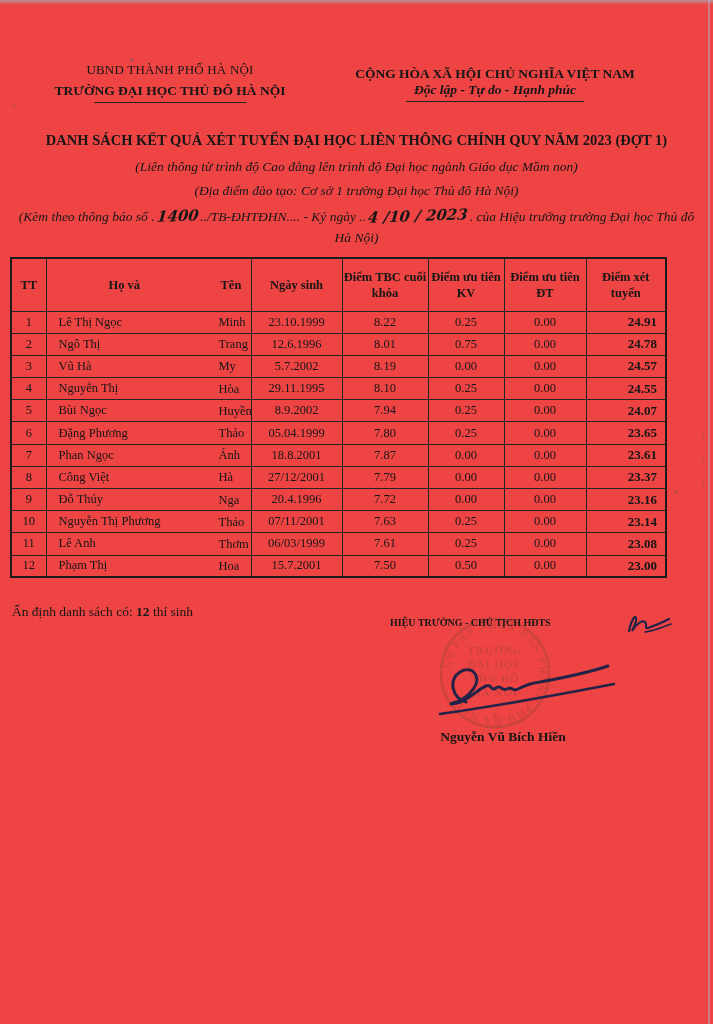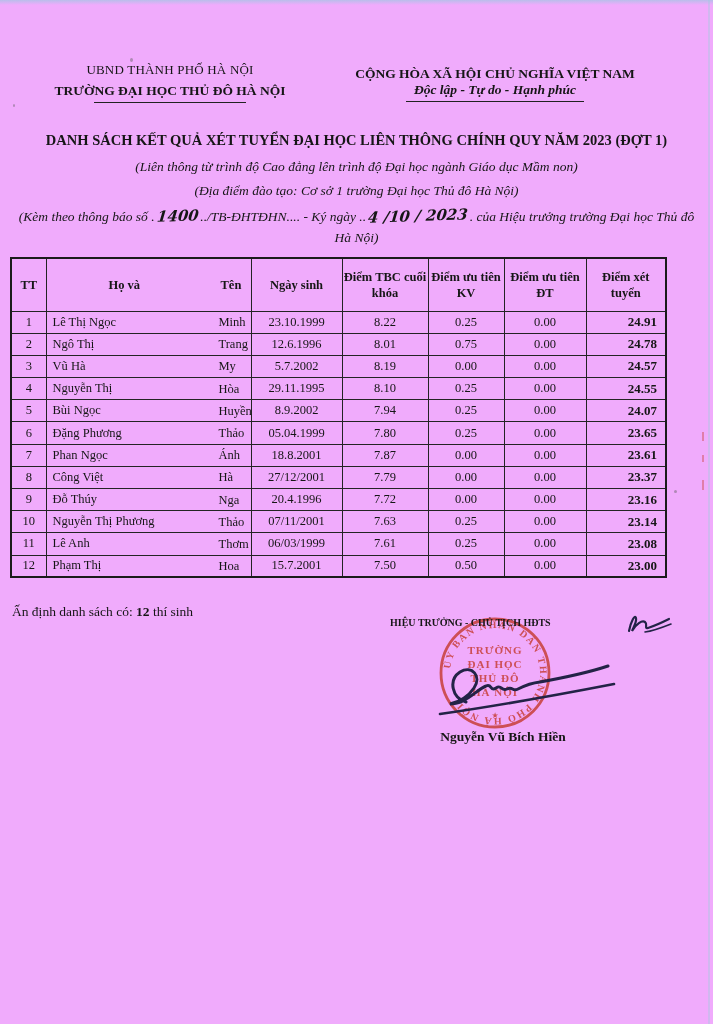--- a/index.html
+++ b/index.html
@@ -1,20 +1,20 @@
 <!DOCTYPE html>
 <html><head>
 <meta charset="utf-8">
 <style>
   * { margin:0; padding:0; box-sizing:border-box; }
   html,body { background:#e8e8e8; }
   body { font-family:"Liberation Serif","DejaVu Serif",serif; color:#161616; }
   .page {
     position:relative; width:713px; height:1024px; margin:0 auto;
-    background:#f0abfc; overflow:hidden;
+    background:#ef4444; overflow:hidden;
   }
   
   .top-edge { position:absolute; top:0; left:0; right:0; height:5px;
     background:linear-gradient(to bottom, rgba(140,205,220,.55), rgba(255,255,255,0)); }
   .right-edge { position:absolute; top:0; right:3px; width:2px; height:100%;
     background:rgba(160,205,220,.4); }
   .red-dash { position:absolute; left:702px; width:2px; background:rgba(205,70,70,.45); }
   .speck { position:absolute; background:rgba(95,95,95,.45); border-radius:50%; }
 
   
@@ -42,21 +42,21 @@
 
   
   .tbl-wrap { position:absolute; top:257px; left:10px; }
   table { border-collapse:collapse; table-layout:fixed; width:655px;
     border:2.5px solid #1b1b1b; }
   th, td { border:1.5px solid #242424; vertical-align:middle;
     font-size:12.5px; text-align:center; padding:0; }
   thead th { height:53px; font-weight:bold; line-height:1.3; font-size:12.5px; }
   tbody td { height:22.2px; }
   .c-name, .h-name { text-align:left; position:relative; }
-  .c-name .ho { padding-left:6px; }
+  .c-name .ho { padding-left:12px; }
   .c-name .ten { position:absolute; left:172px; top:50%; transform:translateY(-50%); }
   .h-name .h-ho { position:absolute; left:62px; top:50%; transform:translateY(-50%); }
   .h-name .h-ten { position:absolute; left:174px; top:50%; transform:translateY(-50%); }
   .c-xt { font-weight:bold; font-size:13px;padding-left:33px; }
 
   
   .count-line { position:absolute; top:604px; left:12px; font-size:13.5px; }
   .count-line b { font-weight:bold; }
   .signer-title { position:absolute; top:617px; left:390px; width:240px;
     font-size:10px; font-weight:bold; white-space:nowrap; z-index:3; }

